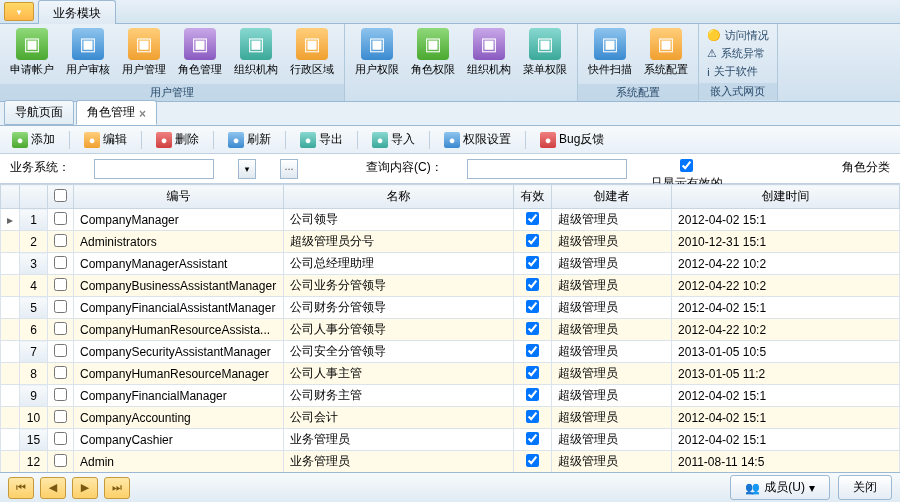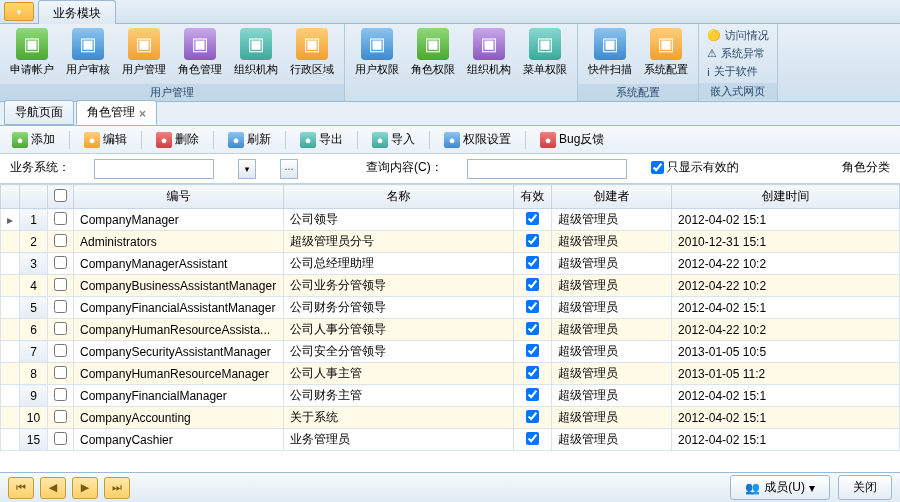--- a/index.html
+++ b/index.html
@@ -35,21 +35,21 @@
 .toolbar { display: flex; align-items: center; gap: 10px; padding: 4px 8px; background: linear-gradient(#f7fafc,#e8f0f7); border-bottom: 1px solid #c0d0e0; height: 28px; }
 .tb-btn { display: flex; align-items: center; gap: 3px; cursor: pointer; padding: 2px 4px; }
 .tb-icon { width: 16px; height: 16px; border-radius: 2px; display: inline-flex; align-items: center; justify-content: center; font-size: 11px; }
 .tb-sep { width: 1px; height: 18px; background: #c0d0e0; }
 
 
 .filter-bar { display: flex; align-items: flex-start; gap: 24px; padding: 5px 10px; background: #fff; border-bottom: 1px solid #c0d0e0; height: 30px; }
 .filter-bar input[type=text] { border: 1px solid #a0b8d0; height: 20px; padding: 0 4px; }
 .filter-bar .combo { width: 120px; }
 .filter-bar .dd { width: 18px; height: 20px; border: 1px solid #a0b8d0; background: linear-gradient(#fff,#e0e8f0); display: inline-flex; align-items: center; justify-content: center; cursor: pointer; font-size: 9px; }
-.filter-bar label { display: flex; align-items: center; gap: 3px; }
+.filter-bar label { display: flex; align-items: center; gap: 3px; flex-direction: column; }
 .filter-bar .spacer { flex: 1; }
 
 
 .grid-wrap { flex: 1; overflow: auto; background: #fff; position: relative; }
 table { border-collapse: collapse; width: 100%; font-size: 12px; }
 th { background: linear-gradient(#f7fafc,#e4ecf4); border: 1px solid #c8d6e4; padding: 3px 6px; font-weight: normal; position: sticky; top: 0; }
 td { border: 1px solid #dbe4ec; padding: 2px 6px; height: 20px; white-space: nowrap; }
 tr.alt td { background: #fffbe8; }
 td.rownum { text-align: center; background: linear-gradient(#f7fafc,#e4ecf4); width: 28px; }
 td.chk, th.chk { width: 26px; text-align: center; }
@@ -336,34 +336,44 @@
             <td>公司财务主管</td>
             <td class="valid"><input type="checkbox" checked="" style=""></td>
             <td>超级管理员</td>
             <td>2012-04-02 15:1</td>
           </tr>
           <tr class="alt">
             <td class="row-indicator"></td>
             <td class="rownum">10</td>
             <td class="chk"><input type="checkbox" style=""></td>
             <td>CompanyAccounting</td>
-            <td>关于系统</td>
+            <td>公司会计</td>
             <td class="valid"><input type="checkbox" checked="" style=""></td>
             <td>超级管理员</td>
             <td>2012-04-02 15:1</td>
           </tr>
           <tr>
             <td class="row-indicator"></td>
             <td class="rownum">15</td>
             <td class="chk"><input type="checkbox" style=""></td>
             <td>CompanyCashier</td>
             <td>业务管理员</td>
             <td class="valid"><input type="checkbox" checked="" style=""></td>
             <td>超级管理员</td>
             <td>2012-04-02 15:1</td>
+          </tr>
+          <tr class="alt">
+            <td class="row-indicator"></td>
+            <td class="rownum">12</td>
+            <td class="chk"><input type="checkbox" style=""></td>
+            <td>Admin</td>
+            <td>业务管理员</td>
+            <td class="valid"><input type="checkbox" checked="" style=""></td>
+            <td>超级管理员</td>
+            <td>2011-08-11 14:5</td>
           </tr>
         </tbody>
       </table>
 </div>
 
 <div class="footer">
   <span class="nav-btn">⏮</span>
   <span class="nav-btn">◀</span>
   <span class="nav-btn">▶</span>
   <span class="nav-btn">⏭</span>

